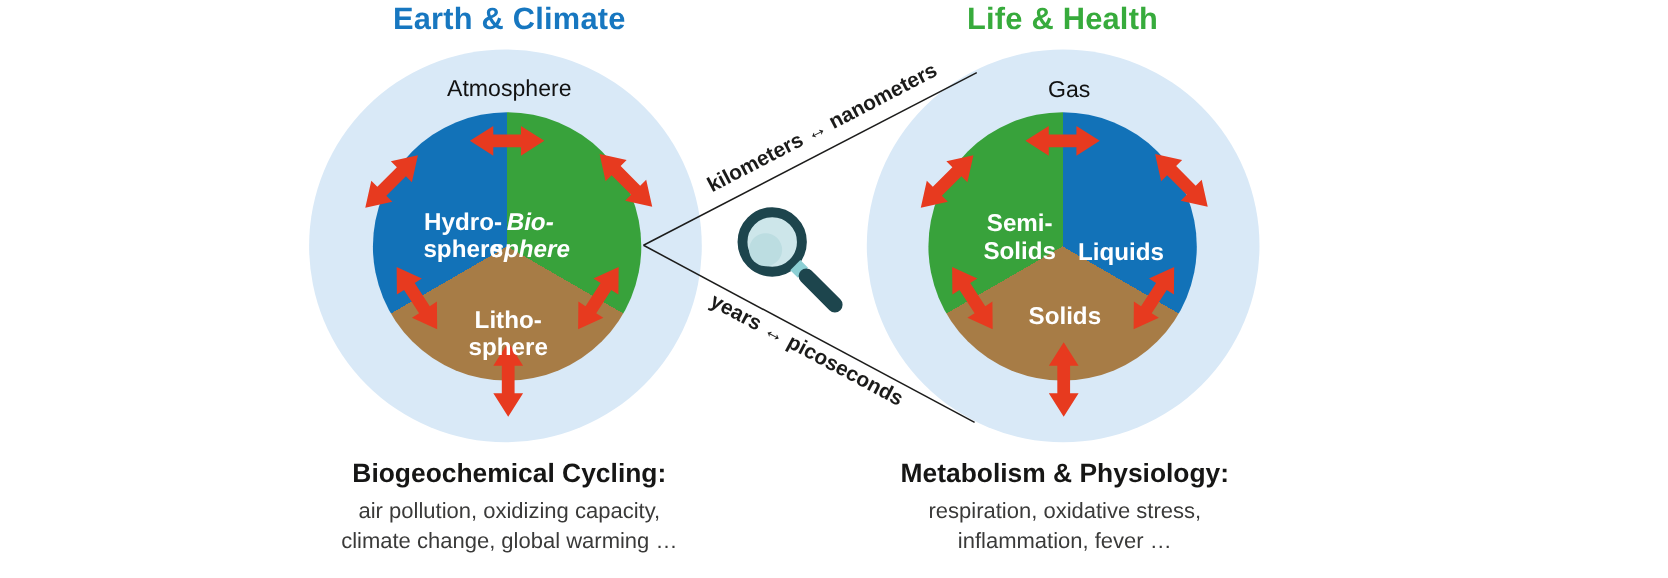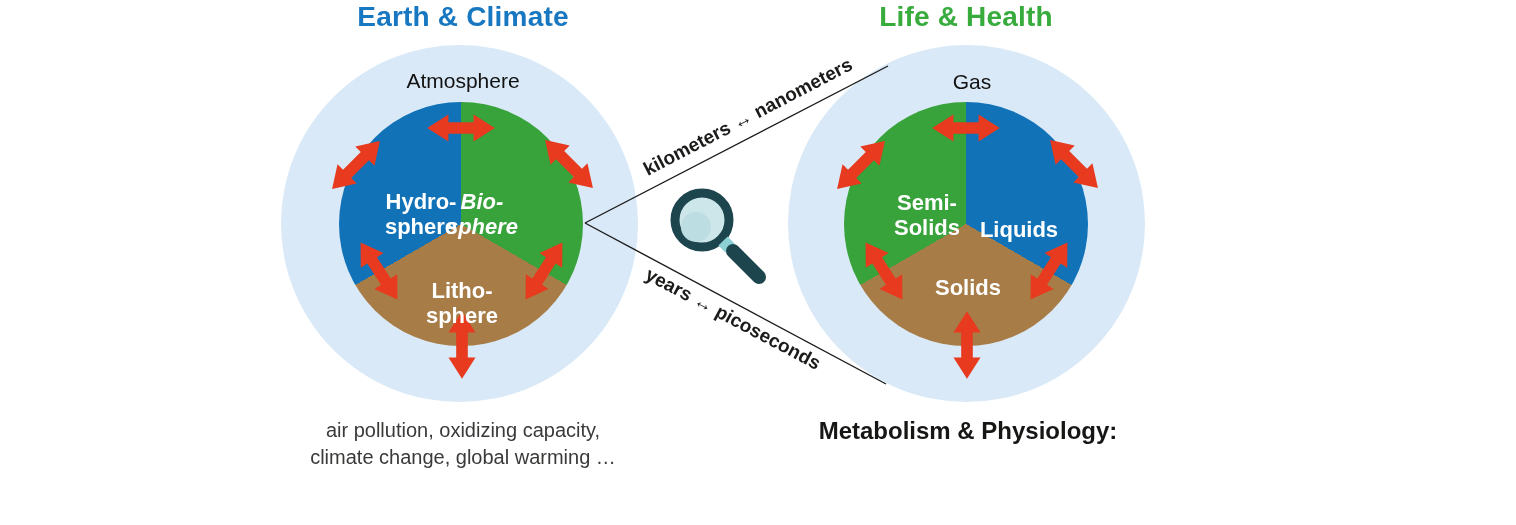--- a/index.html
+++ b/index.html
@@ -154,20 +154,23 @@
     <circle cx="61" cy="67" r="15" fill="#bcdde1"></circle>
     <line x1="88" y1="81" x2="95" y2="88" stroke="var(--magnifier-band,#8ccfd4)" stroke-width="13"></line>
     <line x1="98" y1="91" x2="124" y2="117" stroke="var(--magnifier-teal,#1d454d)" stroke-width="14" stroke-linecap="round"></line>
   </svg>
 
   <div class="scale-label scale-top">kilometers ↔ nanometers</div>
   <div class="scale-label scale-bottom">years ↔ picoseconds</div>
 
 
   <div class="caption caption-left">
+    <div class="caption-title">Biogeochemical Cycling:</div>
     <div class="caption-body">air pollution, oxidizing capacity,
 climate change, global warming …</div>
   </div>
   <div class="caption caption-right">
     <div class="caption-title">Metabolism &amp; Physiology:</div>
+    <div class="caption-body">respiration, oxidative stress,
+inflammation, fever …</div>
   </div>
 
 </div>
 
 </body></html>

